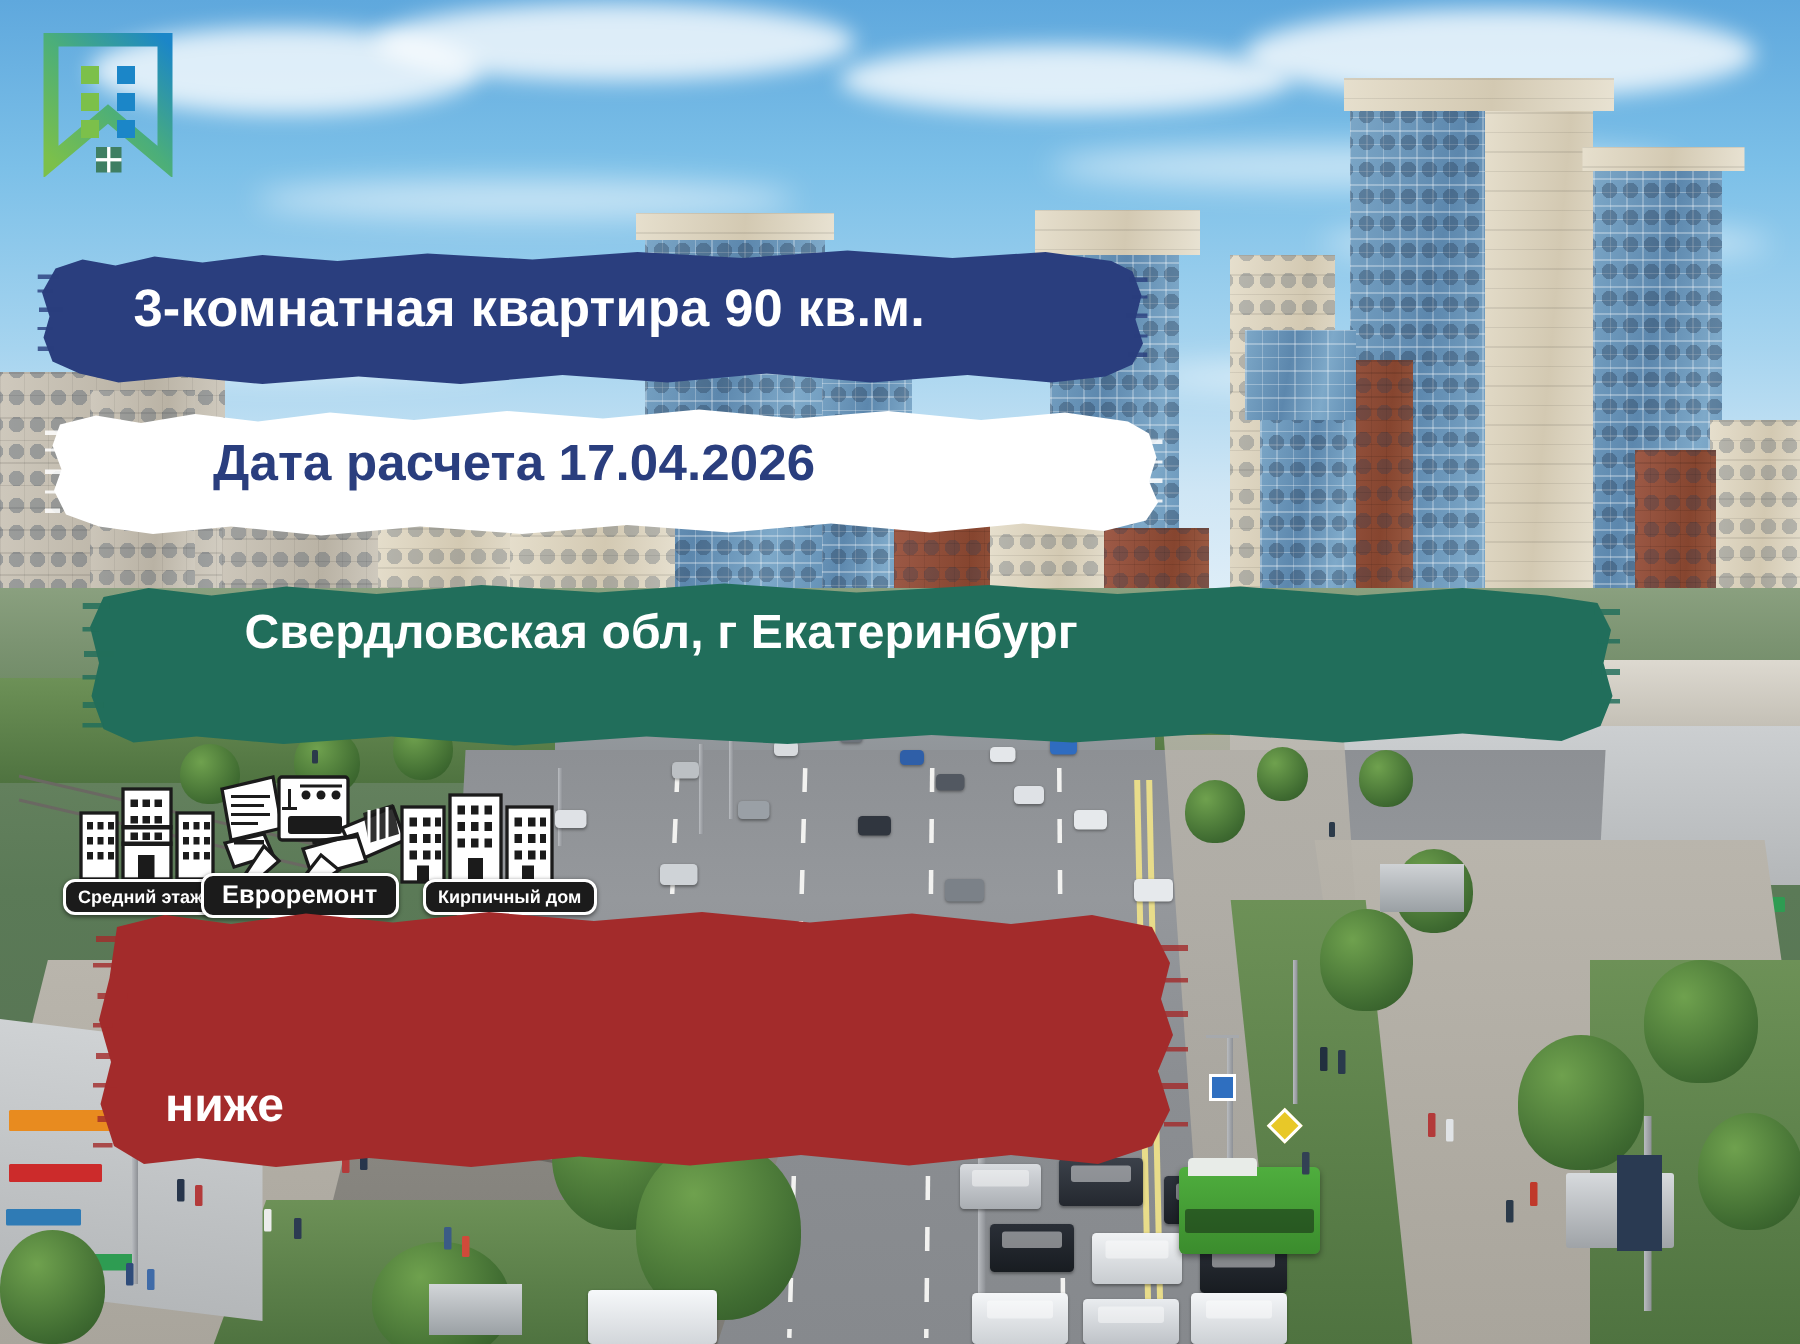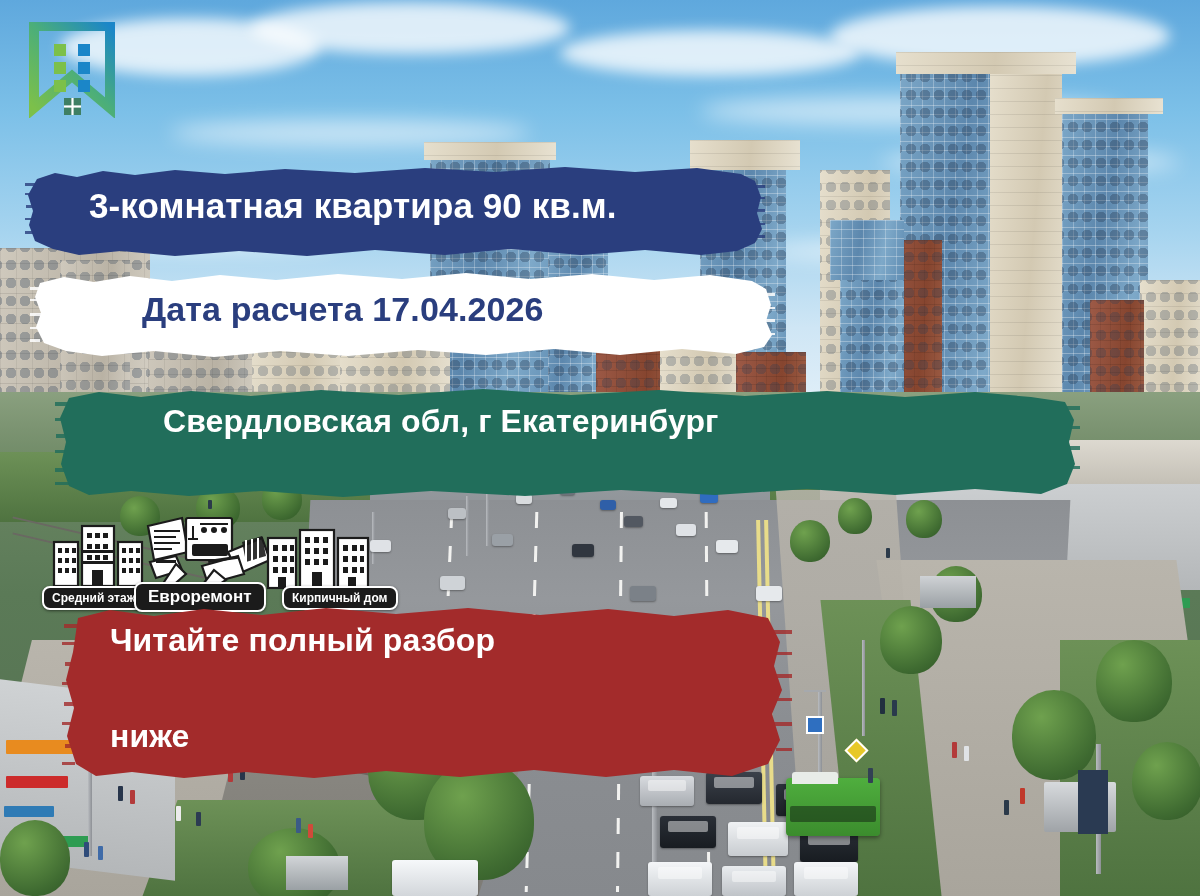--- a/index.html
+++ b/index.html
@@ -541,17 +541,16 @@
         <rect x="3" y="140" width="15" height="4"></rect>
           <rect x="0" y="158" width="13" height="3"></rect>
         <rect x="712" y="26" width="20" height="4"></rect>
           <rect x="714" y="48" width="16" height="3"></rect>
         <rect x="708" y="70" width="22" height="4"></rect>
           <rect x="715" y="94" width="15" height="3"></rect>
         <rect x="710" y="118" width="20" height="4"></rect>
           <rect x="714" y="144" width="16" height="3"></rect>
       </g>
     </svg>
-    <div class="t-txt" id="cta-l1">Читайте полный разбор</div>
     <div class="t-txt" id="cta-l3">ниже</div>
   </div>
 
 </div>
 
 </body></html>

